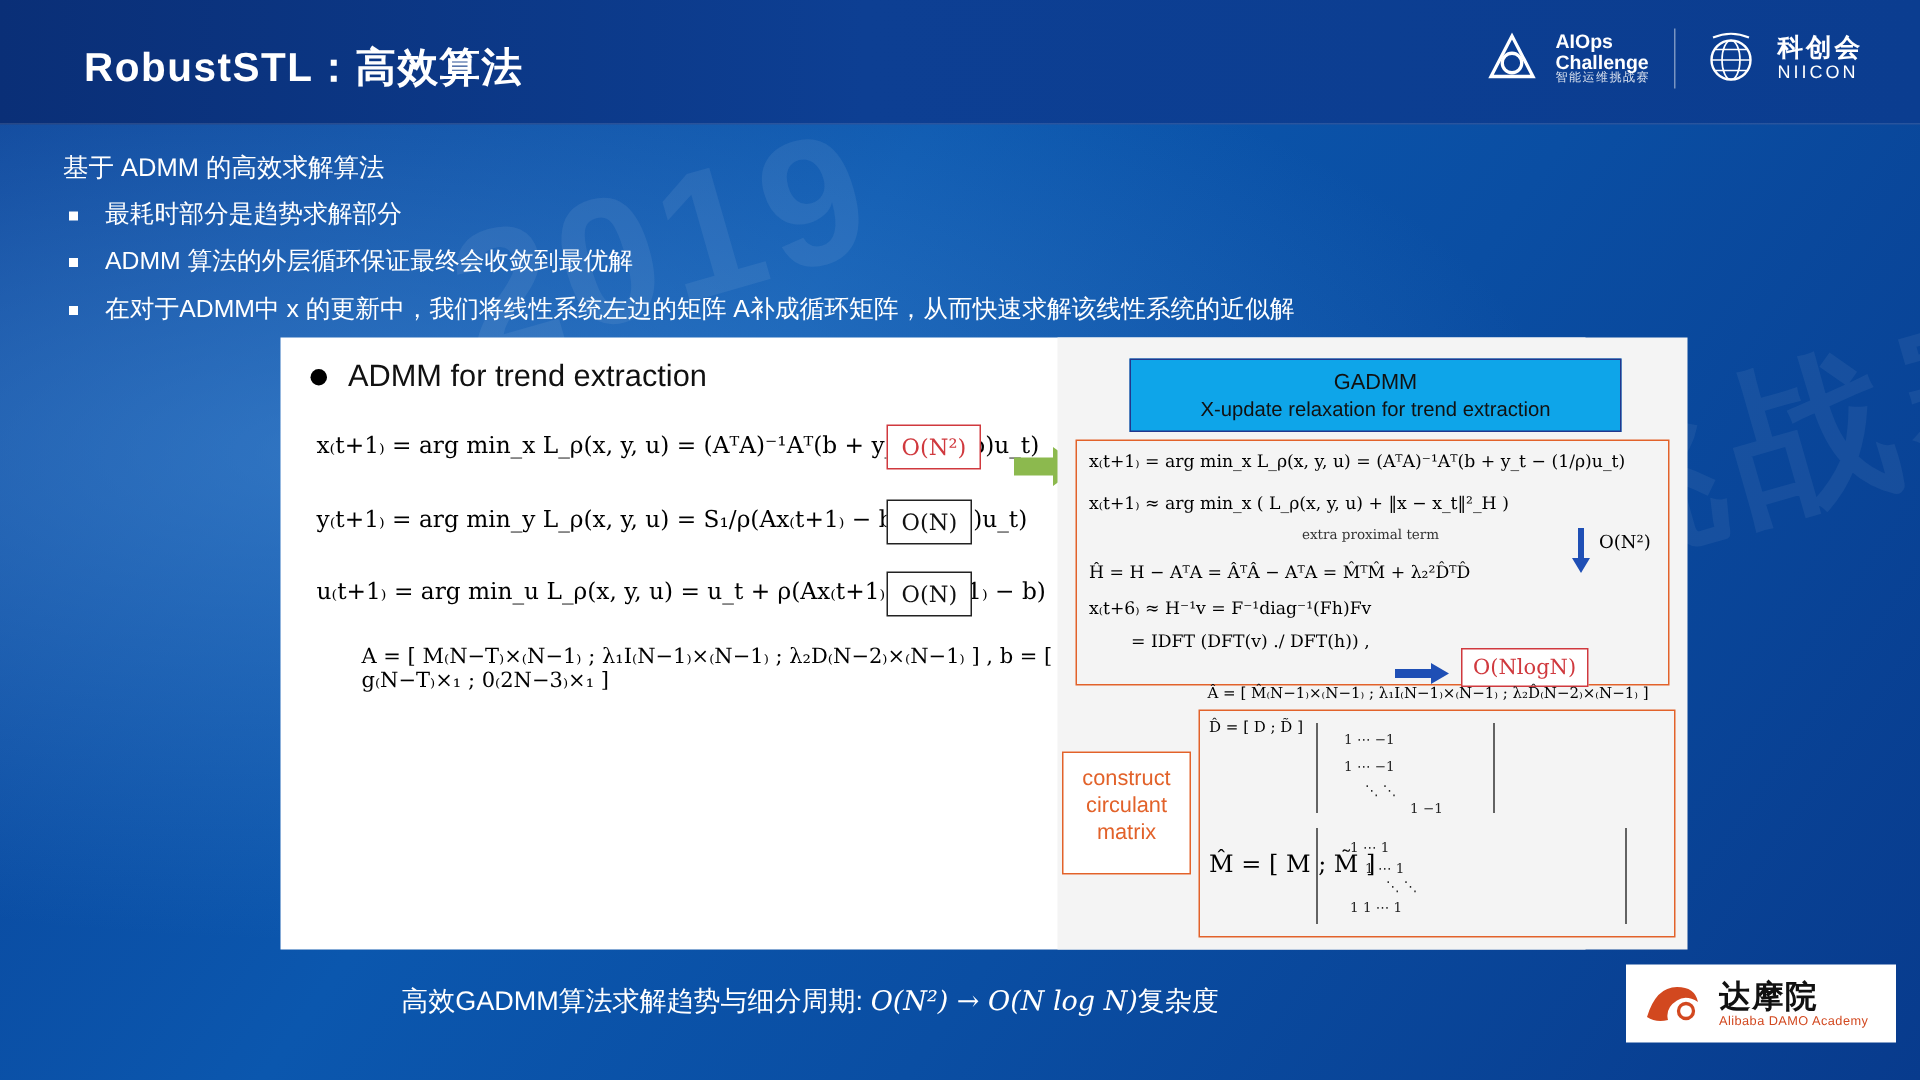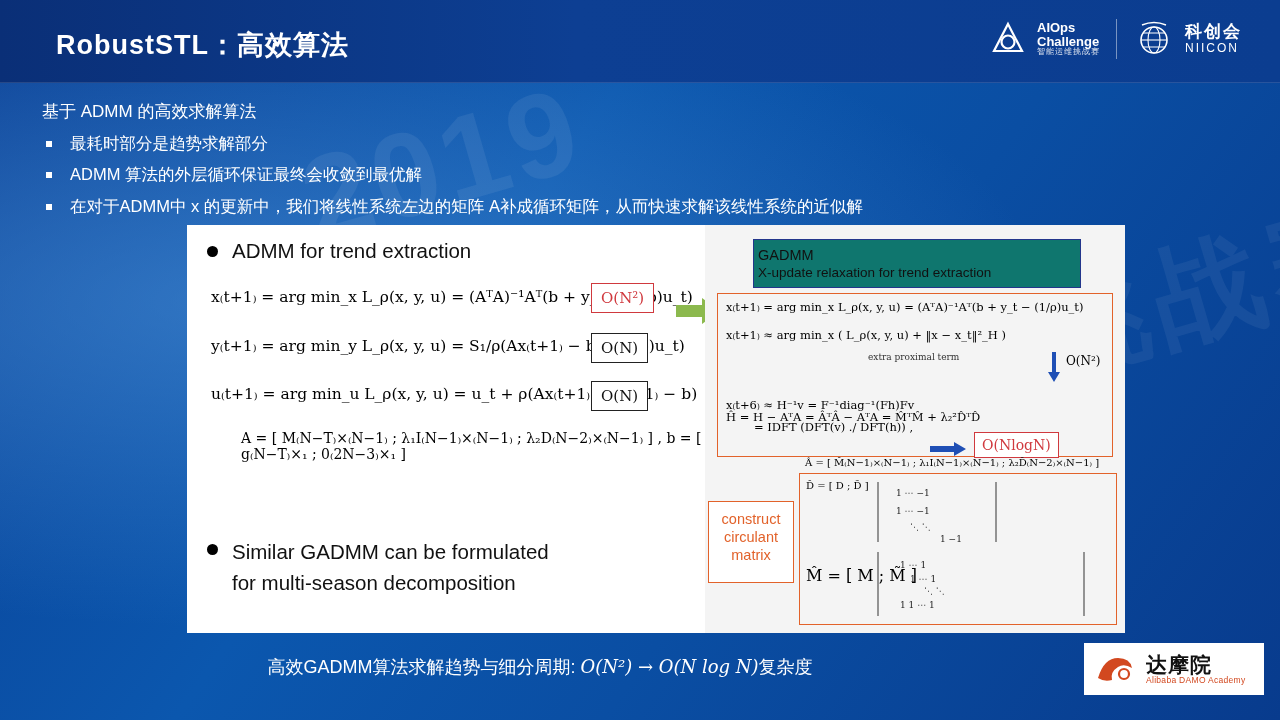--- a/index.html
+++ b/index.html
@@ -97,22 +97,22 @@
     position:absolute;border:1.4px solid #222;color:#111;
     font-family:"DejaVu Serif", serif;font-size:15px;
     padding:5px 9px;background:#fff;
   }
   .arrow-green{
     position:absolute;left:489px;top:73px;width:44px;height:26px;
   }
   
   .gadmm-box{
     position:absolute;left:48px;top:14px;width:318px;
-    border:1.3px solid #23368c;background:#0f766e;
-    padding:7px 4px;
+    border:1.3px solid #23368c;background:#0ea5e9;
+    text-align:center;padding:7px 4px;
   }
   .gadmm-box .t1{font-size:14.5px;color:#111;}
   .gadmm-box .t2{font-size:13.5px;color:#111;margin-top:2px;}
   .orange-box{
     position:absolute;left:12px;top:68px;width:394px;height:162px;
     border:1.6px solid #e2622a;
   }
   .orange-box2{
     position:absolute;left:94px;top:248px;width:316px;height:150px;
     border:1.6px solid #e2622a;
@@ -224,41 +224,34 @@
       <div class="obox" style="left:404px;top:58px;">O(N²)</div>
       <div class="kbox" style="left:404px;top:108px;">O(N)</div>
       <div class="kbox" style="left:404px;top:156px;">O(N)</div>
 
       <span class="arrow-green">
         <svg viewBox="0 0 44 26" width="44" height="26">
           <polygon points="0,7 26,7 26,0 44,13 26,26 26,19 0,19" fill="#8cb94e"></polygon>
         </svg>
       </span>
 
-      <div class="blt hdr2">
-        <span class="dot"></span>
-        <span class="blt-text">
-          <span>Similar GADMM can be formulated</span><br>
-          <span>for multi-season decomposition</span>
-        </span>
-      </div>
     </div>
 
     <div class="panel-right">
 
       <div class="gadmm-box">
         <div class="t1">GADMM</div>
         <div class="t2">X-update relaxation for trend extraction</div>
       </div>
 
       <div class="orange-box">
         <div class="r-eq" style="left:8px;top:6px;font-size:11.5px;">x₍t+1₎ = arg min_x L_ρ(x, y, u) = (AᵀA)⁻¹Aᵀ(b + y_t − (1/ρ)u_t)</div>
         <div class="r-eq" style="left:8px;top:34px;font-size:11.5px;">x₍t+1₎ ≈ arg min_x ( L_ρ(x, y, u) + ‖x − x_t‖²_H )</div>
         <div class="r-eq small-note" style="left:150px;top:58px;">extra proximal term</div>
-        <div class="r-eq" style="left:8px;top:80px;font-size:11.5px;margin-top:36px;">Ĥ = H − AᵀA = ÂᵀÂ − AᵀA = M̂ᵀM̂ + λ₂²D̂ᵀD̂</div>
+        <div class="r-eq" style="left:8px;top:80px;font-size:11.5px;">Ĥ = H − AᵀA = ÂᵀÂ − AᵀA = M̂ᵀM̂ + λ₂²D̂ᵀD̂</div>
         <div class="r-eq" style="left:8px;top:104px;font-size:11.5px;">x₍t+6₎ ≈ H⁻¹v = F⁻¹diag⁻¹(Fh)Fv</div>
         <div class="r-eq" style="left:36px;top:126px;font-size:11.5px;">= IDFT (DFT(v) ./ DFT(h)) ,</div>
 
         <span class="blue-arrow-down">
           <svg viewBox="0 0 12 30" width="12" height="30">
             <polygon points="4,0 8,0 8,20 12,20 6,30 0,20 4,20" fill="#1f4fb5"></polygon>
           </svg>
         </span>
         <div class="r-eq" style="left:348px;top:60px;font-size:12px;">O(N²)</div>
 

